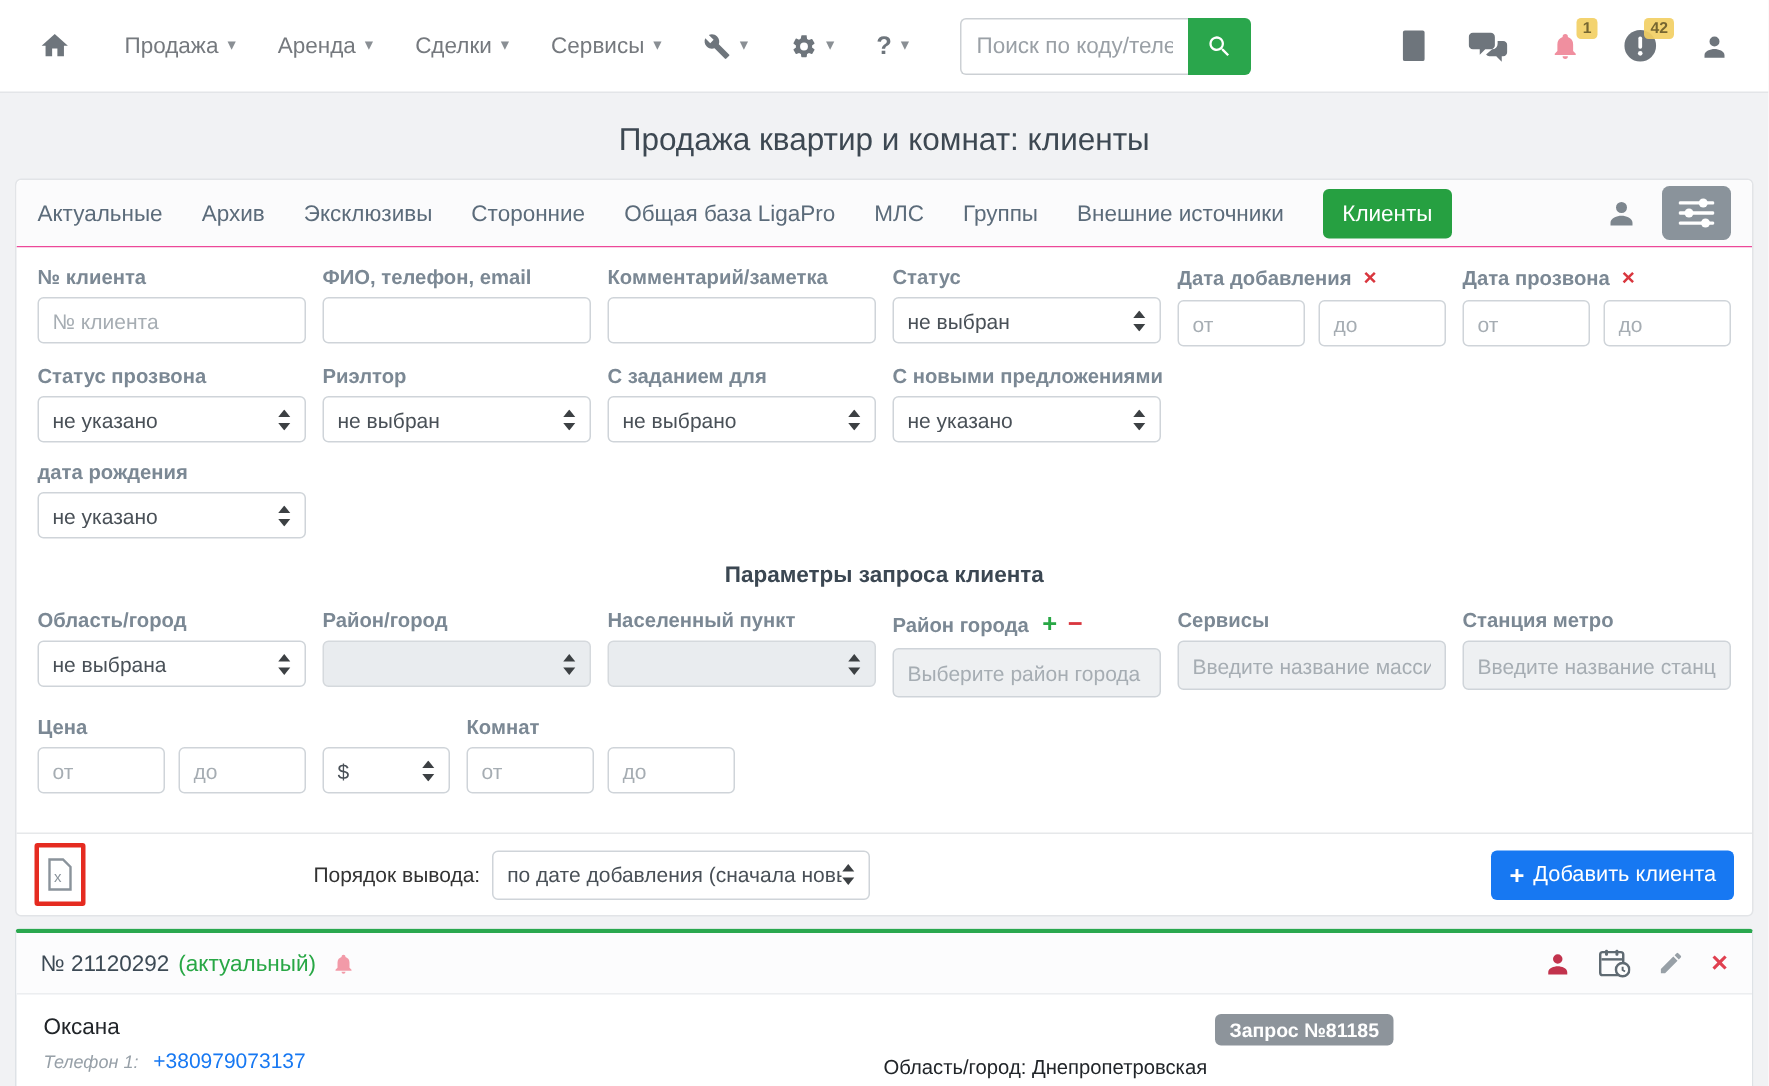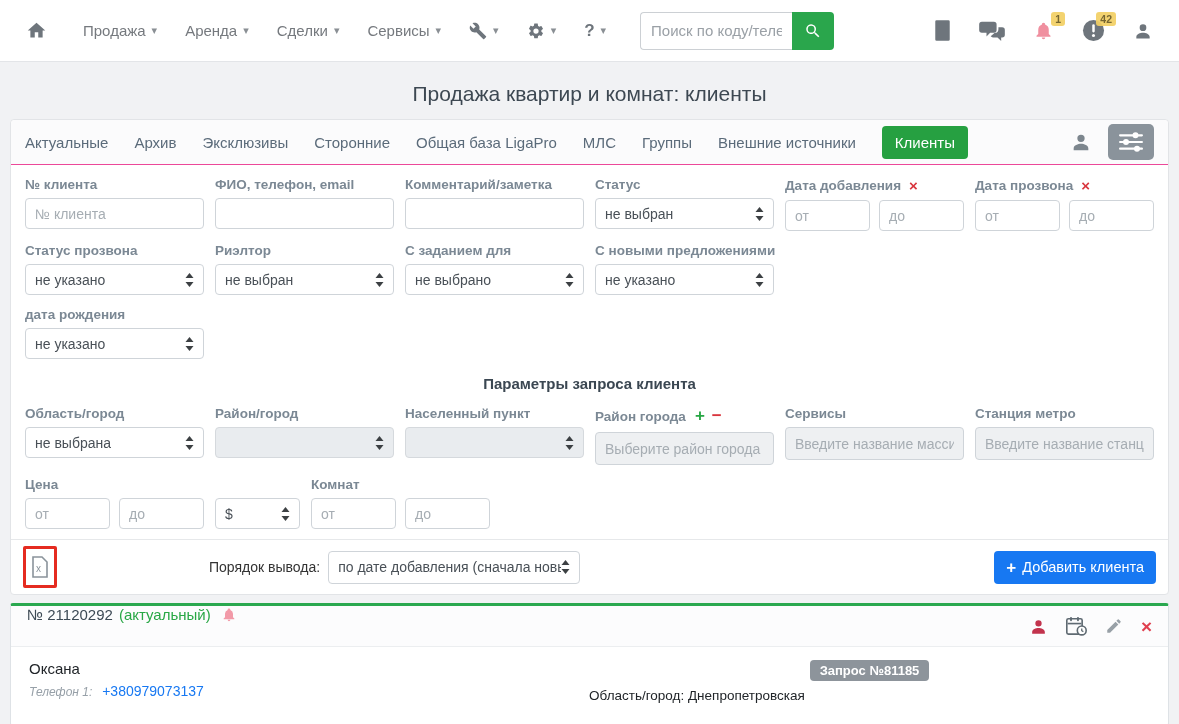--- a/index.html
+++ b/index.html
@@ -78,21 +78,21 @@
     display:flex;align-items:center;justify-content:center;cursor:pointer;background:#fff}
   .order-label{margin-left:152px;font-size:14px;color:#333}
   .order-sel{width:252px;height:33px;margin-left:8px}
   .btn-blue{margin-left:auto;background:#1778f2;color:#fff;border:none;border-radius:4px;
     padding:8px 12px;font-size:14.5px;cursor:pointer;display:flex;align-items:center;gap:6px;
     font-family:"Liberation Sans",sans-serif}
   .btn-blue .plus-sign{font-size:17px;font-weight:bold;line-height:1}
   
   .card{margin:8px 10px 0;background:#fff;border:1px solid #dee2e6;border-top:3px solid #2aa84f;
     border-radius:3px}
-  .card-head{display:flex;height:40px;padding:0 16px;
+  .card-head{display:flex;align-items:center;height:40px;padding:0 16px;
     background:#fcfcfd;border-bottom:1px solid #eceef0}
   .card-num{font-size:15px;color:#3d4a55}
   .card-status{font-size:15px;color:#28a745;margin-left:6px}
   .bell-pink{color:#f29aa8;margin-left:10px}
   .card-actions{margin-left:auto;display:flex;align-items:center;gap:18px}
   .act{cursor:pointer}
   .x-red{color:#e04050;font-size:19px;font-weight:bold;line-height:1}
   .card-body{display:flex;padding:13px 18px 18px}
   .col-left{width:560px}
   .client-name{font-size:15px;color:#212529;margin-bottom:6px}
@@ -396,21 +396,21 @@
       <div class="field w1">
         <label>Сервисы</label>
         <input class="ctl disin" style="height: 33px;" placeholder="Введите название массива">
       </div>
       <div class="field w1">
         <label>Станция метро</label>
         <input class="ctl disin" style="height: 33px;" placeholder="Введите название станции">
       </div>
     </div>
 
-    <div class="frow" style="margin-bottom:0">
+    <div class="frow" style="margin-bottom:16px">
       <div class="field w1">
         <label>Цена</label>
         <div class="pair">
           <input class="ctl half" placeholder="от" style="">
           <input class="ctl half" placeholder="до" style="">
         </div>
       </div>
       <div class="field" style="justify-content:flex-end">
         <div class="ctl sel half">
           <span class="val">$</span>

